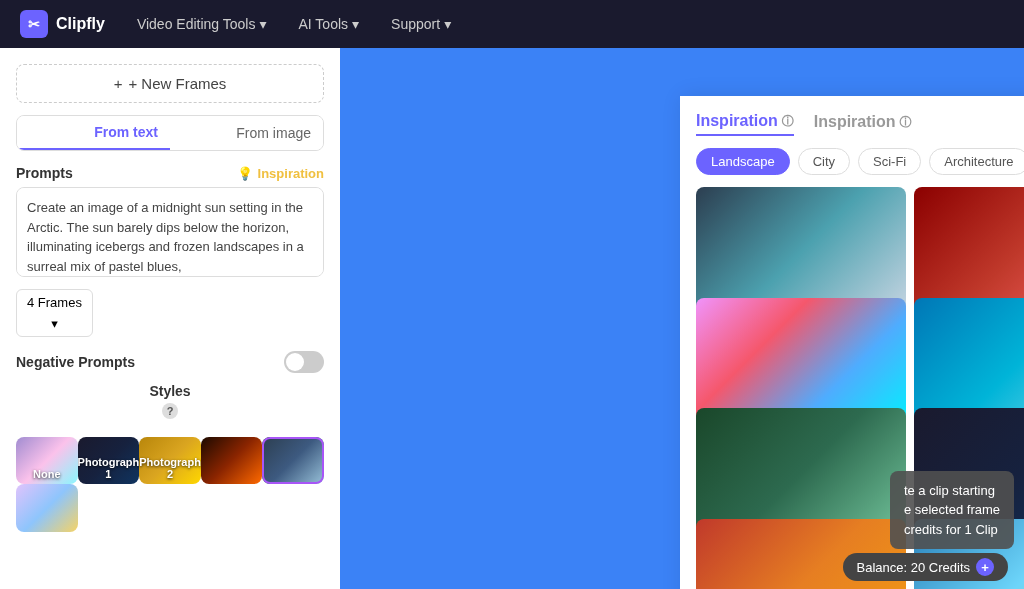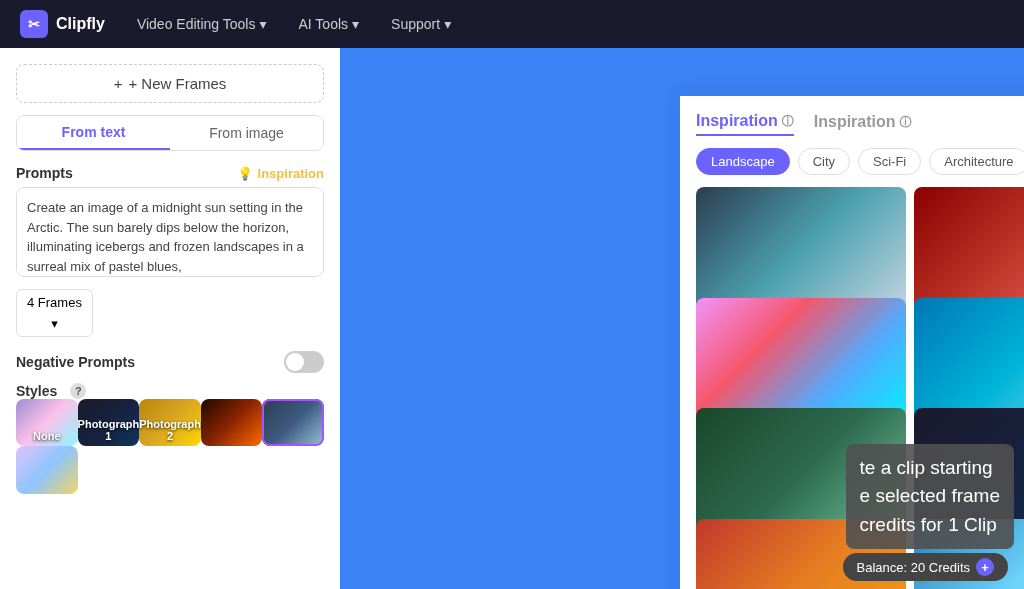--- a/index.html
+++ b/index.html
@@ -91,20 +91,21 @@
       margin-bottom: 14px;
     }
     .tab-btn {
       flex: 1;
       padding: 8px 12px;
       font-size: 14px;
       border: none;
       background: white;
       cursor: pointer;
       color: #666;
+      text-align: right;
     }
     .tab-btn.active {
       background: white;
       color: #6c63ff;
       font-weight: 600;
       border-bottom: 2px solid #6c63ff;
     }
 
     .section-label {
       font-size: 14px;
@@ -177,24 +178,25 @@
       border-radius: 50%;
       top: 2px;
       left: 2px;
       transition: left 0.2s;
     }
 
     .styles-label {
       font-size: 14px;
       font-weight: 600;
       color: #333;
-      margin-bottom: 0;
-      display: flex;
-      align-items: center;
-      gap: 13px;
+      margin-bottom: 18px;
+      display: flex;
+      align-items: center;
+      gap: 4px;
+      flex-direction: column;
     }
 
     .styles-grid {
       display: grid;
       grid-template-columns: repeat(5, 1fr);
       gap: 0;
     }
     .style-item {
       position: relative;
       border-radius: 8px;
@@ -341,21 +343,21 @@
 
     
     .clip-toast {
       position: absolute;
       bottom: 40px;
       right: 10px;
       background: rgba(80,80,80,0.9);
       color: white;
       padding: 10px 14px;
       border-radius: 8px;
-      font-size: 19px;
+      font-size: 13px;
       line-height: 1.5;
       max-width: 190px;
       z-index: 20;
     }
 
     
     .style-none { background: linear-gradient(135deg, #a18cd1, #fbc2eb, #89f7fe); }
     .style-photo1 { background: linear-gradient(135deg, #1a1a2e, #16213e, #0f3460); }
     .style-photo2 { background: linear-gradient(135deg, #b8860b, #daa520, #ffd700); }
     .style-fire { background: linear-gradient(135deg, #1c0a00, #8b2500, #ff6a00); }

